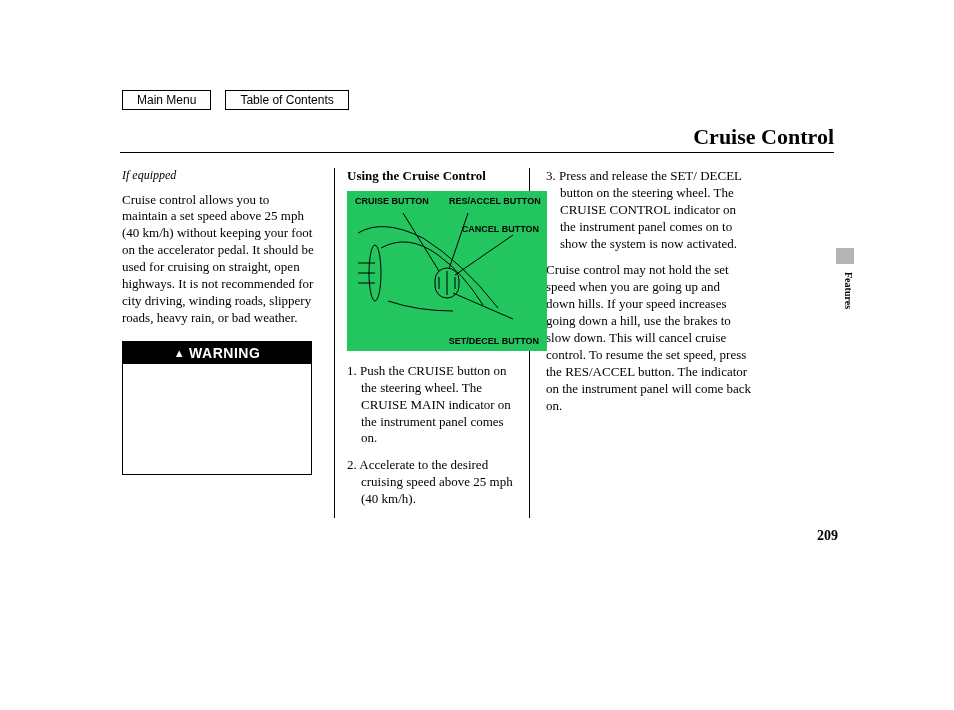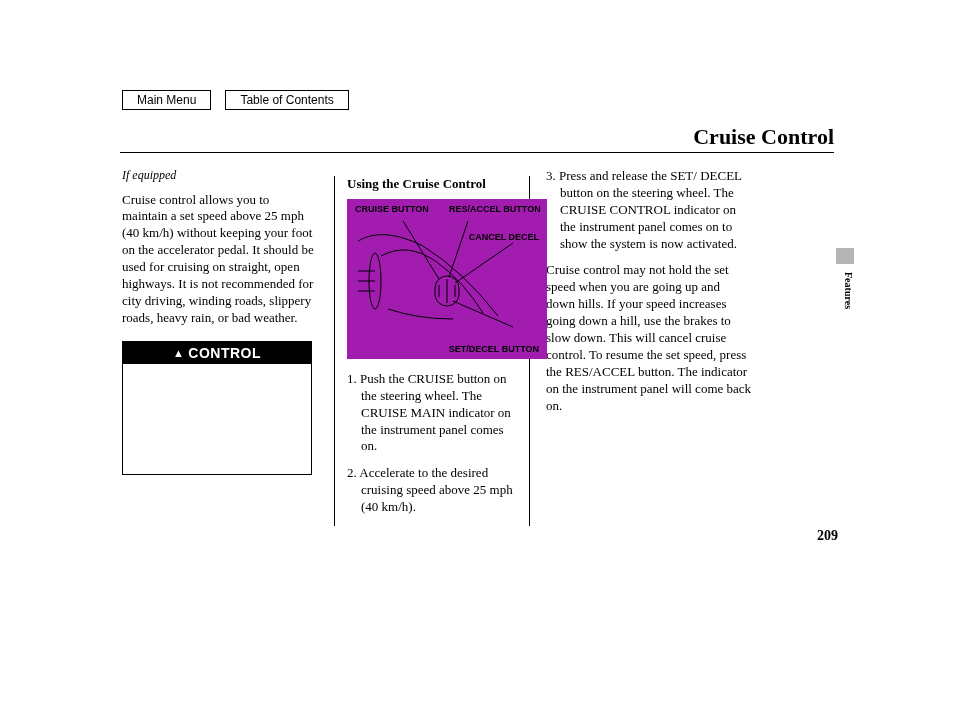--- a/index.html
+++ b/index.html
@@ -5,30 +5,30 @@
   * { box-sizing: border-box; margin: 0; padding: 0; }
   html, body { width: 954px; height: 710px; background: #fff; font-family: Georgia, 'Times New Roman', serif; color: #000; }
   .page { position: relative; width: 954px; height: 710px; padding: 90px 110px 60px 120px; }
   .nav-buttons { position: absolute; top: 90px; left: 122px; display: flex; gap: 14px; }
   .nav-btn { font-family: Arial, Helvetica, sans-serif; font-size: 12px; padding: 2px 14px; border: 1px solid #000; background: #fff; cursor: pointer; }
   .page-title { position: absolute; top: 124px; right: 120px; font-family: 'Times New Roman', serif; font-weight: bold; font-size: 22px; }
   .title-rule { position: absolute; top: 152px; left: 120px; right: 120px; height: 0; border-top: 1px solid #000; }
   .content { position: absolute; top: 168px; left: 122px; right: 120px; display: flex; gap: 0; }
   .col { font-family: 'Times New Roman', serif; font-size: 13px; line-height: 1.3; }
   .col1 { width: 212px; padding-right: 18px; }
-  .col2 { width: 196px; padding: 0 12px; border-left: 1px solid #000; border-right: 1px solid #000; margin-top: 8px; }
+  .col2 { width: 196px; padding: 0 12px; border-left: 1px solid #000; border-right: 1px solid #000; }
   .col3 { width: 222px; padding-left: 16px; }
   .if-equipped { font-style: italic; font-size: 12px; margin-bottom: 8px; }
   .para { margin-bottom: 10px; }
   .warning-box { border: 1px solid #000; width: 190px; margin-top: 14px; }
   .warning-header { background: #000; color: #fff; font-family: Arial, Helvetica, sans-serif; font-weight: bold; font-size: 14px; text-align: center; padding: 2px 0; letter-spacing: 0.5px; display:flex; align-items:center; justify-content:center; gap:4px;}
   .warning-tri { font-size: 11px; }
   .warning-body { height: 110px; }
   .col2-heading { font-weight: bold; font-size: 13px; margin-bottom: 6px; }
-  .diagram-box { width: 200px; height: 160px; background: #a21caf; position: relative; margin-bottom: 12px; font-family: Arial, Helvetica, sans-serif; }
+  .diagram-box { width: 200px; height: 160px; background: #22c55e; position: relative; margin-bottom: 12px; font-family: Arial, Helvetica, sans-serif; }
   .diag-label { position: absolute; font-size: 9px; font-weight: bold; line-height: 1.1; }
   .l-cruise { top: 6px; left: 8px; }
   .l-resaccel { top: 6px; left: 102px; }
   .l-cancel { top: 34px; right: 8px; text-align: right; }
   .l-setdecel { bottom: 4px; right: 8px; text-align: right; }
   .diag-art { position: absolute; top: 22px; left: 6px; width: 190px; height: 120px; }
   .ol { margin: 0; padding: 0; list-style: none; }
   .ol li { margin-bottom: 10px; padding-left: 14px; text-indent: -14px; }
   .side-tab { position: absolute; top: 248px; right: 100px; width: 18px; height: 16px; background: #b4b4b4; }
   .side-label { position: absolute; top: 272px; right: 100px; font-family: 'Times New Roman', serif; font-weight: bold; font-size: 10px; writing-mode: vertical-rl; }
@@ -49,33 +49,33 @@
 
   <div class="content">
 
     <div class="col col1">
       <div class="if-equipped">If equipped</div>
       <div class="para">Cruise control allows you to maintain a set speed above 25 mph (40 km/h) without keeping your foot on the accelerator pedal. It should be used for cruising on straight, open highways. It is not recommended for city driving, winding roads, slippery roads, heavy rain, or bad weather.</div>
 
       <div class="warning-box">
         <div class="warning-header">
           <span class="warning-tri">▲</span>
-          <span>CONTROL</span>
+          <span>WARNING</span>
         </div>
         <div class="warning-body"></div>
       </div>
     </div>
 
     <div class="col col2">
       <div class="col2-heading">Using the Cruise Control</div>
 
       <div class="diagram-box">
         <div class="diag-label l-cruise">CRUISE BUTTON</div>
         <div class="diag-label l-resaccel">RES/ACCEL BUTTON</div>
-        <div class="diag-label l-cancel">CANCEL DECEL</div>
+        <div class="diag-label l-cancel">CANCEL BUTTON</div>
         <div class="diag-label l-setdecel">SET/DECEL BUTTON</div>
         <svg class="diag-art" viewBox="0 0 190 120">
           <g fill="none" stroke="#000" stroke-width="1">
             <path d="M 5 20 Q 30 5 70 25 Q 110 50 145 95"></path>
             <path d="M 5 60 L 22 60 M 5 50 L 22 50 M 5 70 L 22 70"></path>
             <ellipse cx="22" cy="60" rx="6" ry="28"></ellipse>
             <path d="M 28 35 Q 55 20 85 42 Q 110 60 130 92"></path>
             <path d="M 35 88 Q 65 98 100 98"></path>
             <rect x="82" y="55" width="24" height="30" rx="12"></rect>
             <line x1="94" y1="58" x2="94" y2="82"></line>

